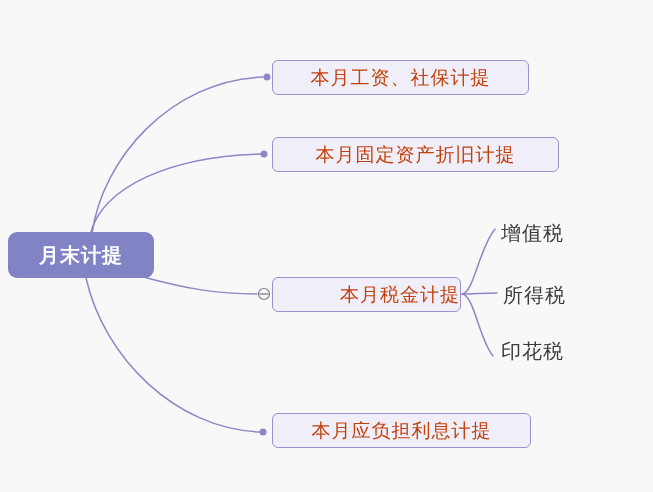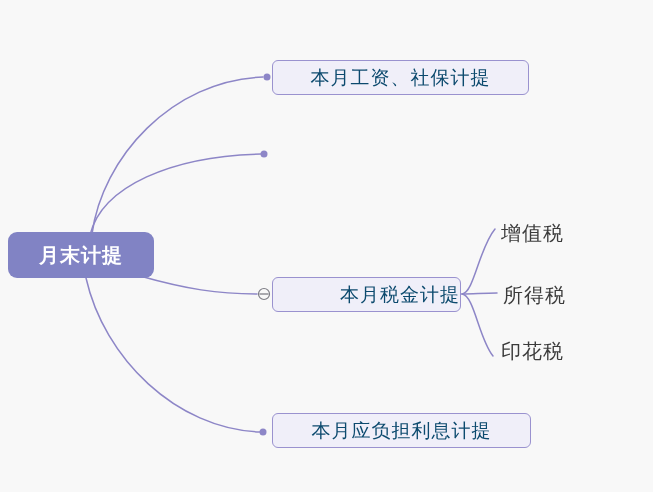--- a/index.html
+++ b/index.html
@@ -53,21 +53,21 @@
     color:#ffffff;
     font-size:20px;
     font-weight:bold;
     letter-spacing:1px;
   }
   .node.branch{
     height:35px;
     background:#f0eff9;
     border:1.4px solid #9a92cf;
     border-radius:6px;
-    color:#0c4a6e;
+    color:#c2410c;
     font-size:19px;
     letter-spacing:1px;
   }
   .node.b1{left:272px;top:60px;width:257px;}
   .node.b2{left:272px;top:137px;width:287px;}
   .node.b3{left:272px;top:277px;width:189px;justify-content:flex-end;}
   .node.b4{left:272px;top:413px;width:259px;}
   .node.leaf{
     color:#3b3b3b;
     font-size:20px;
@@ -105,20 +105,23 @@
   </svg>
 
   <div class="node root">
     <span>月末计提</span>
   </div>
 
   <div class="node branch b1">
     <span>本月工资、社保计提</span>
   </div>
 
+  <div class="node branch b2">
+    <span>本月固定资产折旧计提</span>
+  </div>
 
   <div class="node branch b3">
     <span>本月税金计提</span>
   </div>
 
   <div class="node leaf l1">
     <span>增值税</span>
   </div>
 
   <div class="node branch b4">

